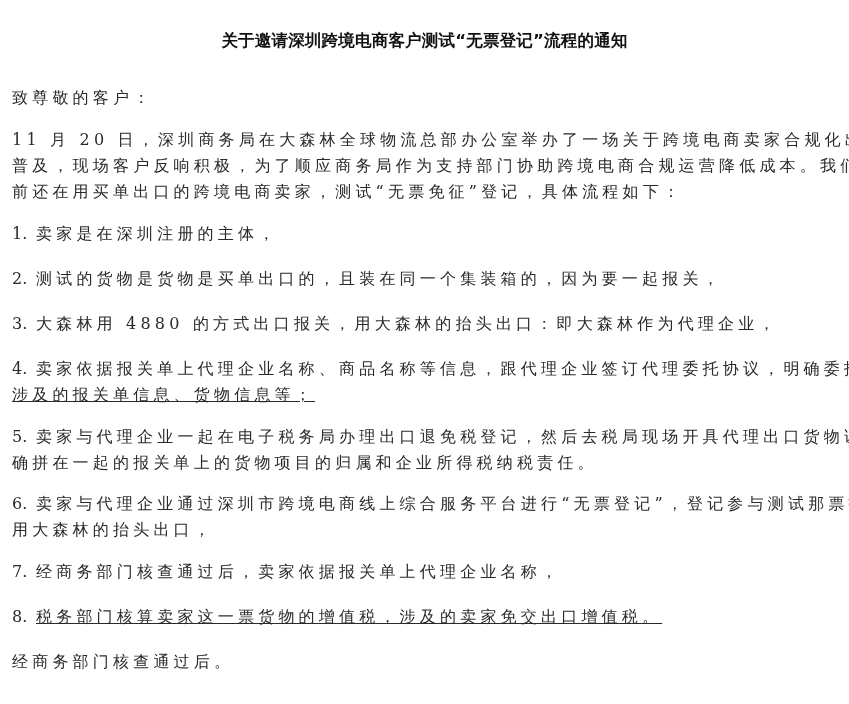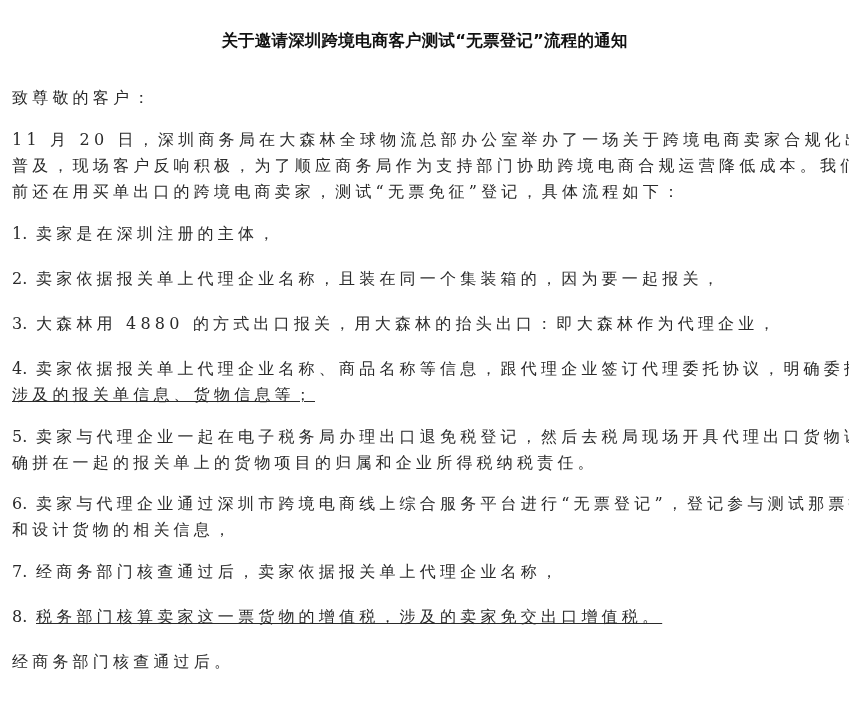--- a/index.html
+++ b/index.html
@@ -54,41 +54,41 @@
     <div class="line" style="top:156px;">普及，现场客户反响积极，为了顺应商务局作为支持部门协助跨境电商合规运营降低成本。我们邀请目</div>
     <div class="line" style="top:182px;">前还在用买单出口的跨境电商卖家，测试“无票免征”登记，具体流程如下：</div>
   </div>
 
   <div>
     <div class="line" style="top:224px;">
       <span class="num">1.</span><span>卖家是在深圳注册的主体，</span>
     </div>
 
     <div class="line" style="top:269px;">
-      <span class="num">2.</span><span>卖家依据报关单上代理企业名称，且装在同一个集装箱的，因为要一起报关，</span>
+      <span class="num">2.</span><span>测试的货物是货物是买单出口的，且装在同一个集装箱的，因为要一起报关，</span>
     </div>
 
     <div class="line" style="top:314px;">
       <span class="num">3.</span><span>大森林用 4880 的方式出口报关，用大森林的抬头出口：即大森林作为代理企业，</span>
     </div>
 
     <div class="line" style="top:359px;">
       <span class="num">4.</span><span>卖家依据报关单上代理企业名称、商品名称等信息，跟代理企业签订代理委托协议，明确委托代理所</span>
     </div>
     <div class="line" style="top:385px;text-decoration:underline;">涉及的报关单信息、货物信息等；</div>
 
     <div class="line" style="top:427px;">
       <span class="num">5.</span><span>卖家与代理企业一起在电子税务局办理出口退免税登记，然后去税局现场开具代理出口货物证明，明</span>
     </div>
     <div class="line" style="top:453px;">确拼在一起的报关单上的货物项目的归属和企业所得税纳税责任。</div>
 
     <div class="line" style="top:494px;">
       <span class="num">6.</span><span>卖家与代理企业通过深圳市跨境电商线上综合服务平台进行“无票登记”，登记参与测试那票报关单</span>
     </div>
-    <div class="line" style="top:520px;">和设计货物的相关信息，</div>
+    <div class="line" style="top:520px;">用大森林的抬头出口，</div>
 
     <div class="line" style="top:562px;">
       <span class="num">7.</span><span>经商务部门核查通过后，卖家依据报关单上代理企业名称，</span>
     </div>
 
     <div class="line" style="top:607px;text-decoration:underline;">
       <span class="num">8.</span><span>税务部门核算卖家这一票货物的增值税，涉及的卖家免交出口增值税。</span>
     </div>
   </div>
 

